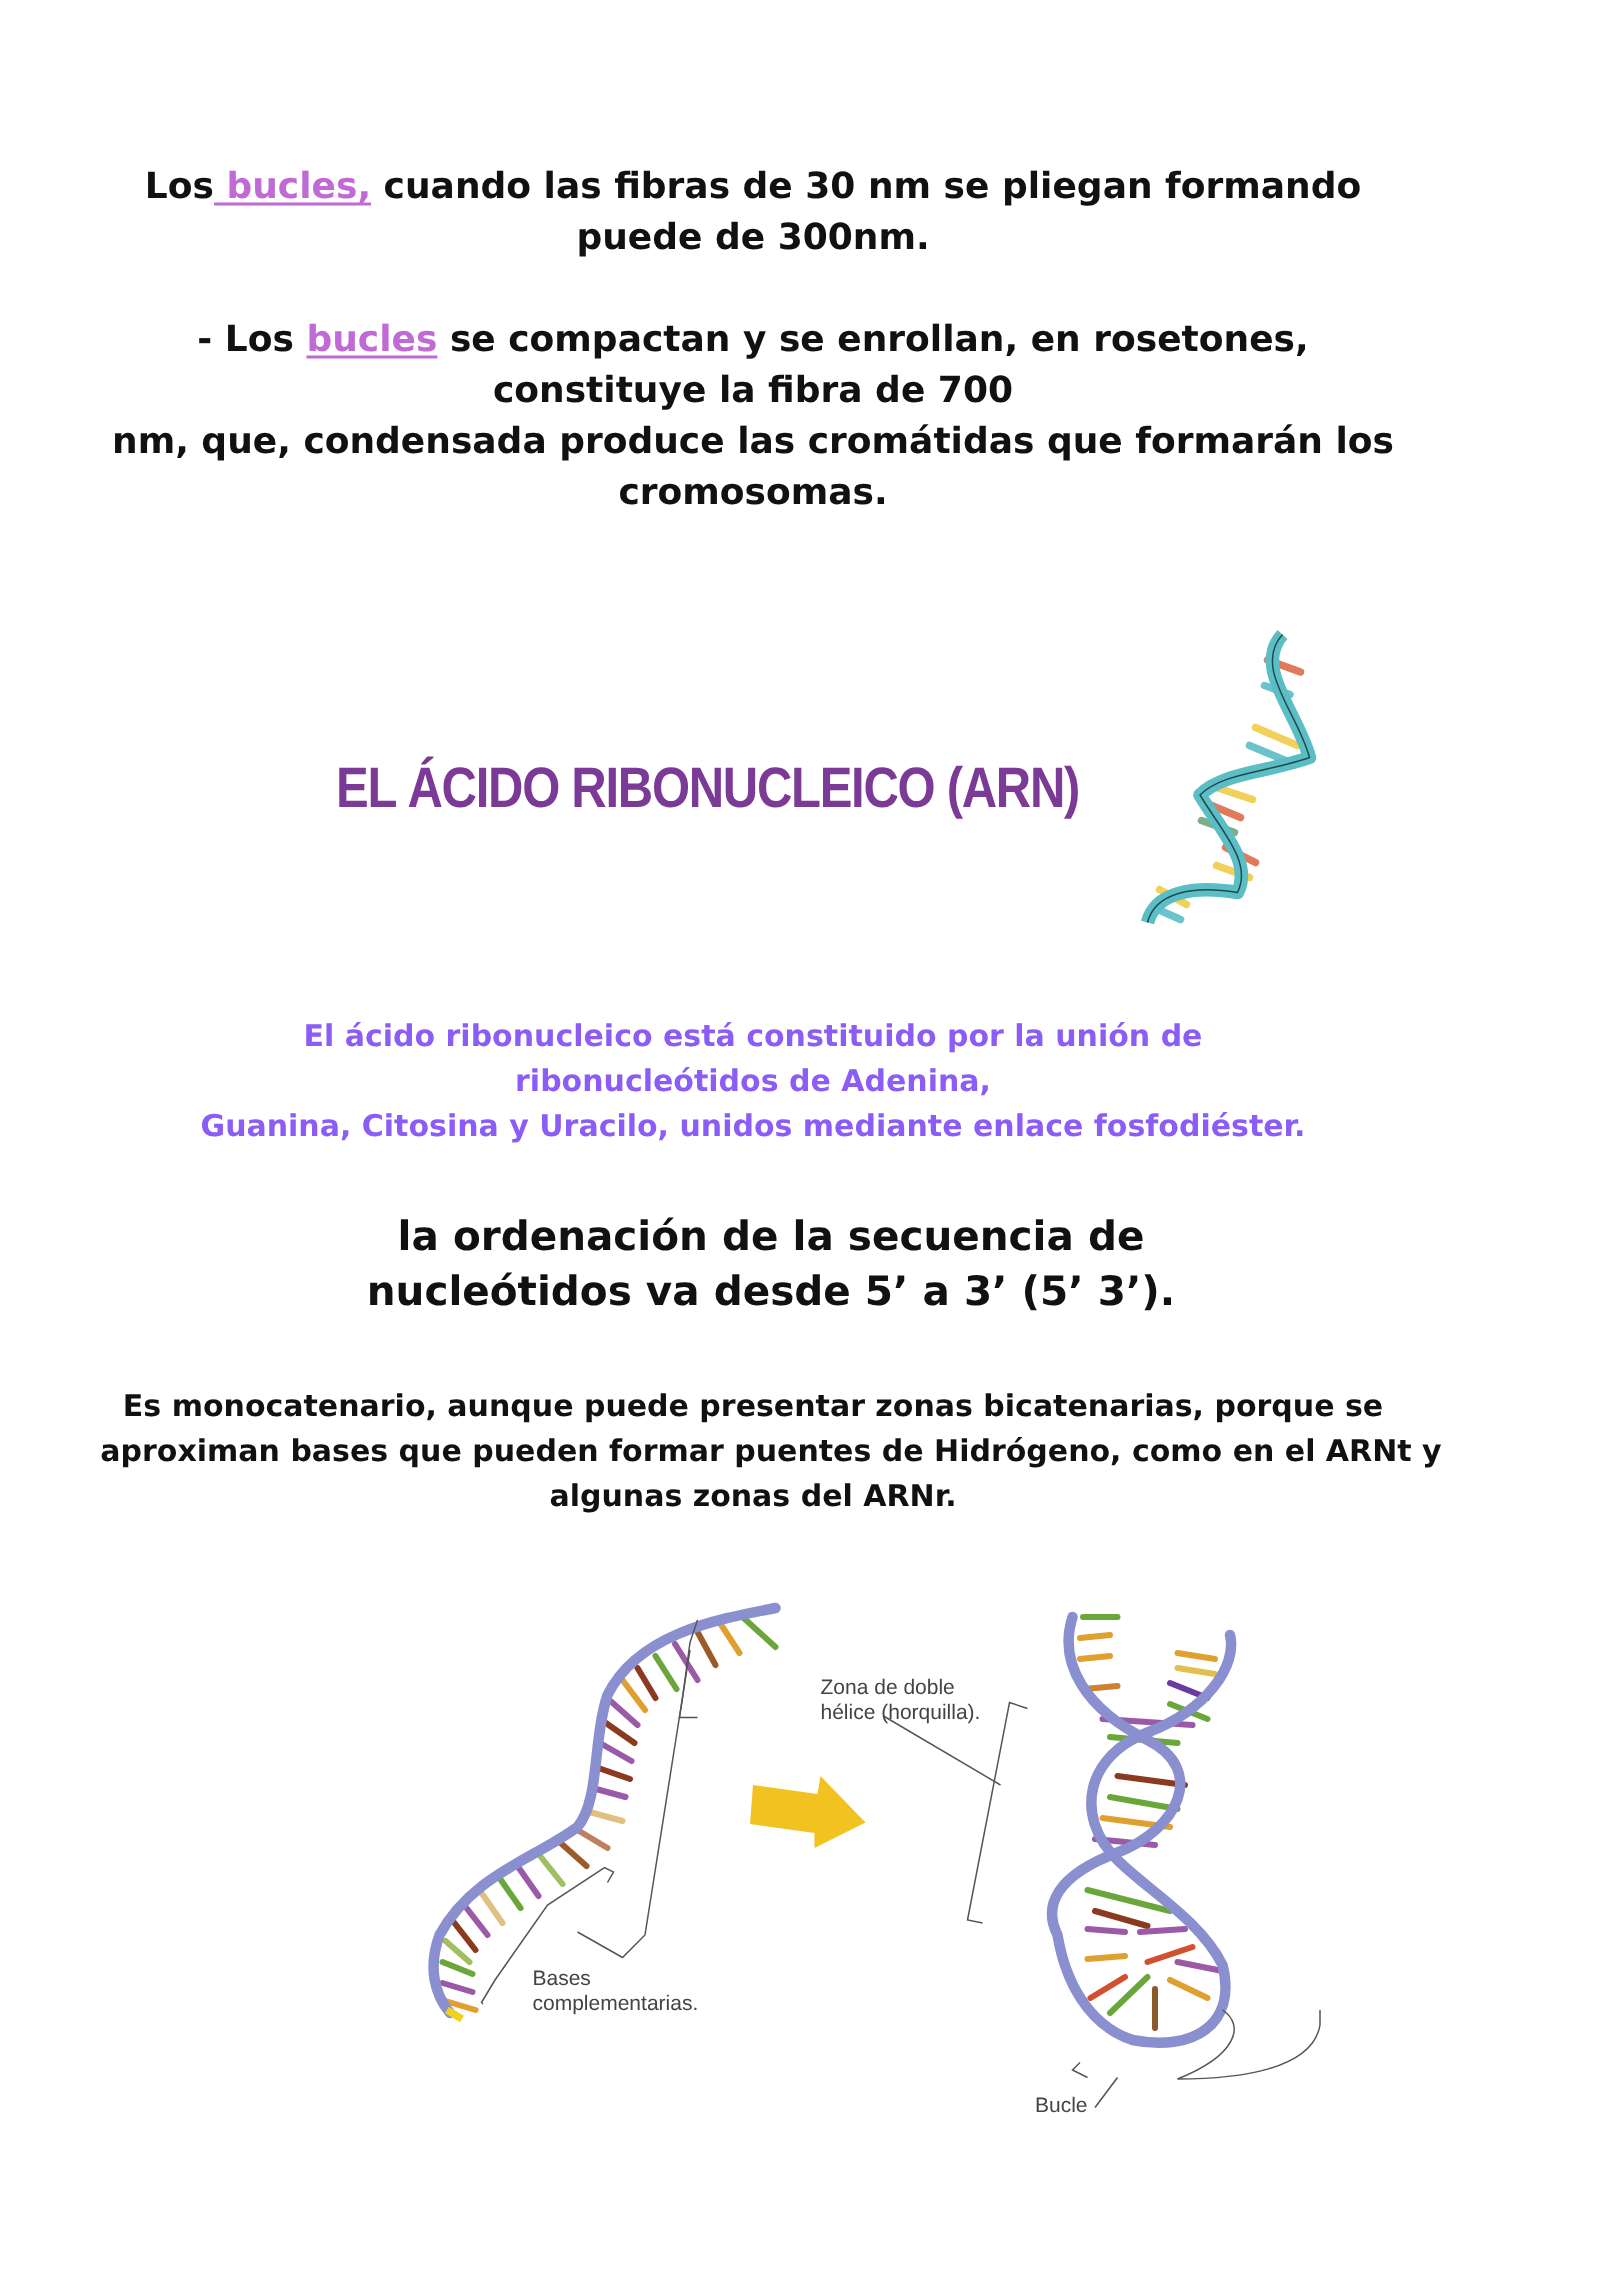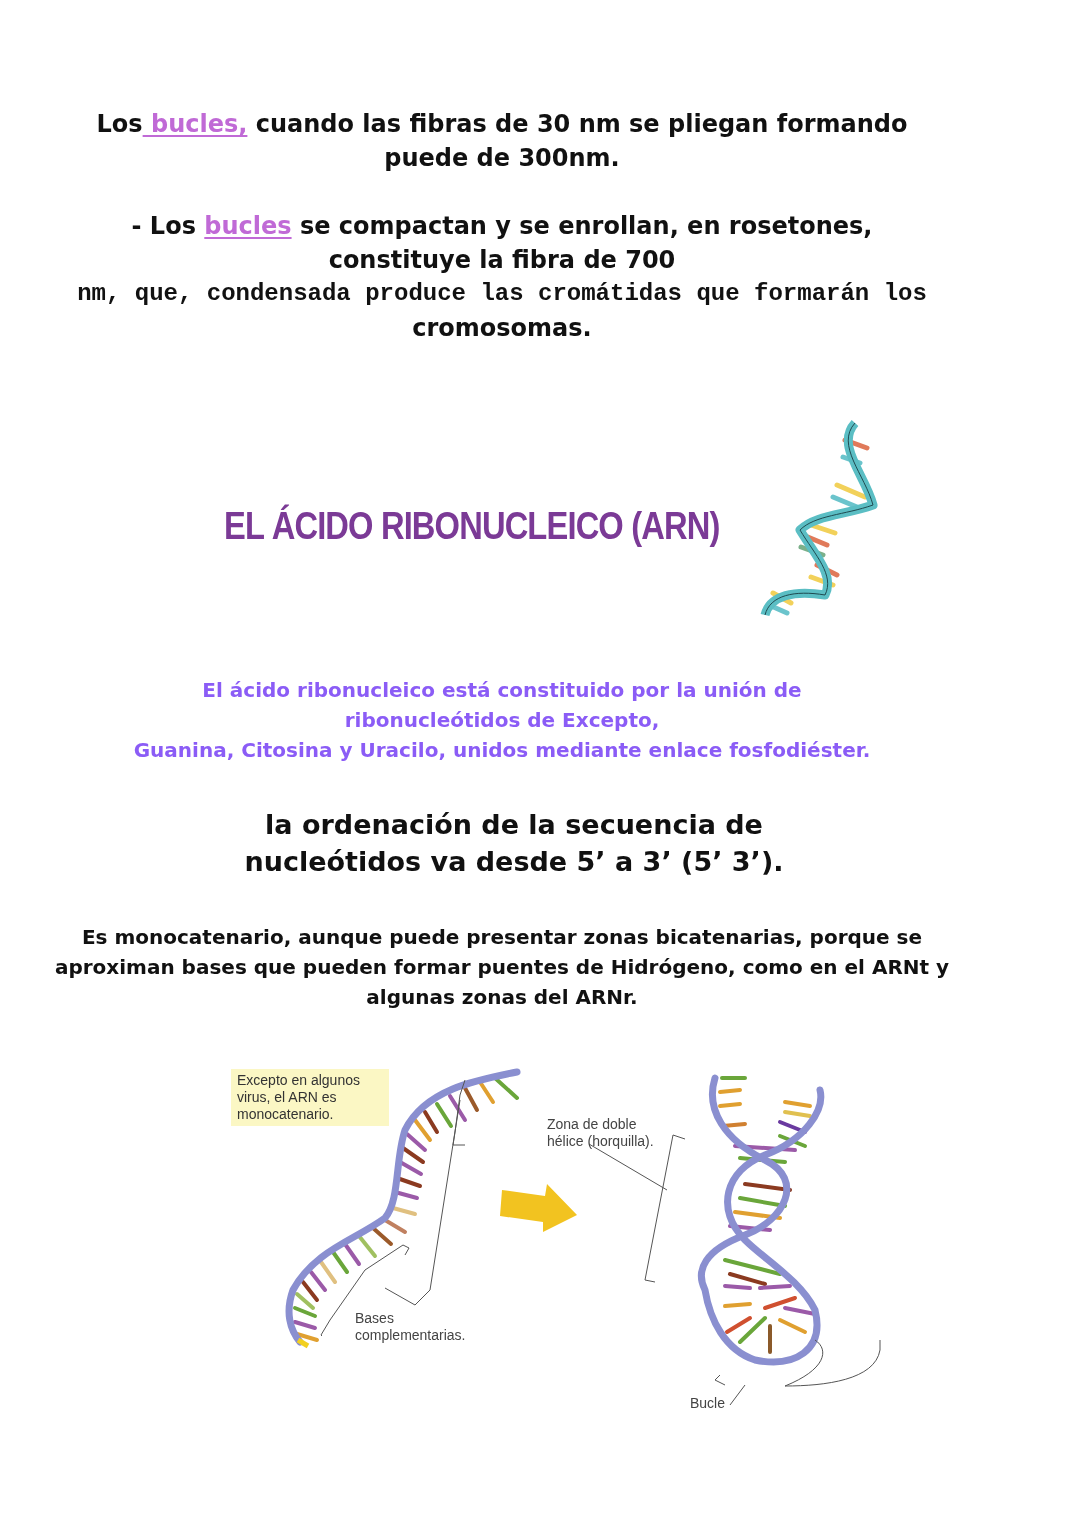--- a/index.html
+++ b/index.html
@@ -23,21 +23,21 @@
 
 <div class="p t1" style="top:107px;">
   <span>Los</span><span class="link"> bucles,</span><span> cuando las fibras de 30 nm se pliegan formando</span>
 </div>
 <div class="p t1" style="top:141px;">puede de 300nm.</div>
 
 <div class="p t1" style="top:209px;">
   <span>- Los </span><span class="link">bucles</span><span> se compactan y se enrollan, en rosetones,</span>
 </div>
 <div class="p t1" style="top:243px;">constituye la fibra de 700</div>
-<div class="p t1" style="top:277px;font-family:Liberation Mono, monospace;">nm, que, condensada produce las cromátidas que formarán los</div>
+<div class="p t1" style="top:277px;">nm, que, condensada produce las cromátidas que formarán los</div>
 <div class="p t1" style="top:311px;">cromosomas.</div>
 
 <div class="title">EL ÁCIDO RIBONUCLEICO (ARN)</div>
 
 <svg class="dna-small" width="130" height="210" viewBox="0 0 130 210">
   <g stroke-width="5" stroke-linecap="round">
     <line x1="90" y1="25" x2="112" y2="33" stroke="#e07a5a"></line>
     <line x1="88" y1="42" x2="105" y2="48" stroke="#6bc4cc"></line>
     <line x1="82" y1="70" x2="110" y2="82" stroke="#f2d15a"></line>
     <line x1="78" y1="82" x2="102" y2="92" stroke="#6bc4cc"></line>
@@ -47,28 +47,28 @@
     <line x1="62" y1="150" x2="82" y2="160" stroke="#e07a5a"></line>
     <line x1="56" y1="162" x2="78" y2="170" stroke="#f2d15a"></line>
     <line x1="18" y1="178" x2="36" y2="188" stroke="#f2d15a"></line>
     <line x1="14" y1="190" x2="32" y2="198" stroke="#6bc4cc"></line>
   </g>
   <path d="M100 8 C80 30, 110 60, 118 90 C90 100, 60 100, 45 115 C60 140, 80 160, 70 180 C40 175, 15 180, 10 200" fill="none" stroke="#5bbec4" stroke-width="9" stroke-linejoin="round"></path>
   <path d="M100 8 C80 30, 110 60, 118 90 C90 100, 60 100, 45 115 C60 140, 80 160, 70 180 C40 175, 15 180, 10 200" fill="none" stroke="#1f4a50" stroke-width="1"></path>
 </svg>
 
 <div class="p purple" style="top:675px;">El ácido ribonucleico está constituido por la unión de</div>
-<div class="p purple" style="top:705px;">ribonucleótidos de Excepto,</div>
+<div class="p purple" style="top:705px;">ribonucleótidos de Adenina,</div>
 <div class="p purple" style="top:735px;">Guanina, Citosina y Uracilo, unidos mediante enlace fosfodiéster.</div>
 
 <div class="p big" style="top:806px;">la ordenación de la secuencia de</div>
 <div class="p big" style="top:843px;">nucleótidos va desde 5’ a 3’ (5’ 3’).</div>
 
 <div class="p mid" style="top:922px;">Es monocatenario, aunque puede presentar zonas bicatenarias, porque se</div>
-<div class="p mid" style="top:952px;">aproximan bases que pueden formar puentes de Hidrógeno, como en el ARNt y</div>
+<div class="p mid" style="top:952px;padding-left:12px;">aproximan bases que pueden formar puentes de Hidrógeno, como en el ARNt y</div>
 <div class="p mid" style="top:982px;">algunas zonas del ARNr.</div>
 
 <div class="figure">
   <svg width="670" height="380" viewBox="0 0 670 380" style="position:absolute;left:0;top:0;">
 
     <g stroke-width="4" stroke-linecap="round">
       <line x1="270" y1="28" x2="292" y2="48" stroke="#6aa63a"></line>
       <line x1="255" y1="32" x2="268" y2="52" stroke="#e0a030"></line>
       <line x1="240" y1="38" x2="252" y2="60" stroke="#9b5a2a"></line>
       <line x1="225" y1="46" x2="240" y2="70" stroke="#9b5aa8"></line>
@@ -132,25 +132,20 @@
     </g>
     <path d="M490 28 C480 60, 500 90, 540 110 C580 130, 560 170, 520 185 C480 200, 470 220, 480 240 C485 270, 500 300, 530 310 C570 318, 600 300, 590 260 C575 230, 540 210, 520 190 C490 160, 500 120, 540 105 C580 90, 600 60, 595 40" fill="none" stroke="#8a8fd0" stroke-width="7" stroke-linecap="round"></path>
 
     <polyline points="430,232 420,230 448,85 460,89" fill="none" stroke="#555" stroke-width="1"></polyline>
     <line x1="364" y1="94" x2="442" y2="140" stroke="#555" stroke-width="1"></line>
     <polyline points="495,325 490,330 500,335" fill="none" stroke="#555" stroke-width="1"></polyline>
     <path d="M590 290 C605 300, 600 320, 560 336 C600 336, 650 330, 655 300 L655 290" fill="none" stroke="#555" stroke-width="1"></path>
     <line x1="505" y1="355" x2="520" y2="335" stroke="#555" stroke-width="1"></line>
   </svg>
 
-  <div class="note" style="left:6px;top:19px;width:146px;">
-    <div>Excepto en algunos</div>
-    <div>virus, el ARN es</div>
-    <div>monocatenario.</div>
-  </div>
   <div class="lbl" style="left:130px;top:260px;">
     <div>Bases</div>
     <div>complementarias.</div>
   </div>
   <div class="lbl" style="left:322px;top:66px;">
     <div>Zona de doble</div>
     <div>hélice (horquilla).</div>
   </div>
   <div class="lbl" style="left:465px;top:345px;">Bucle</div>
 </div>

